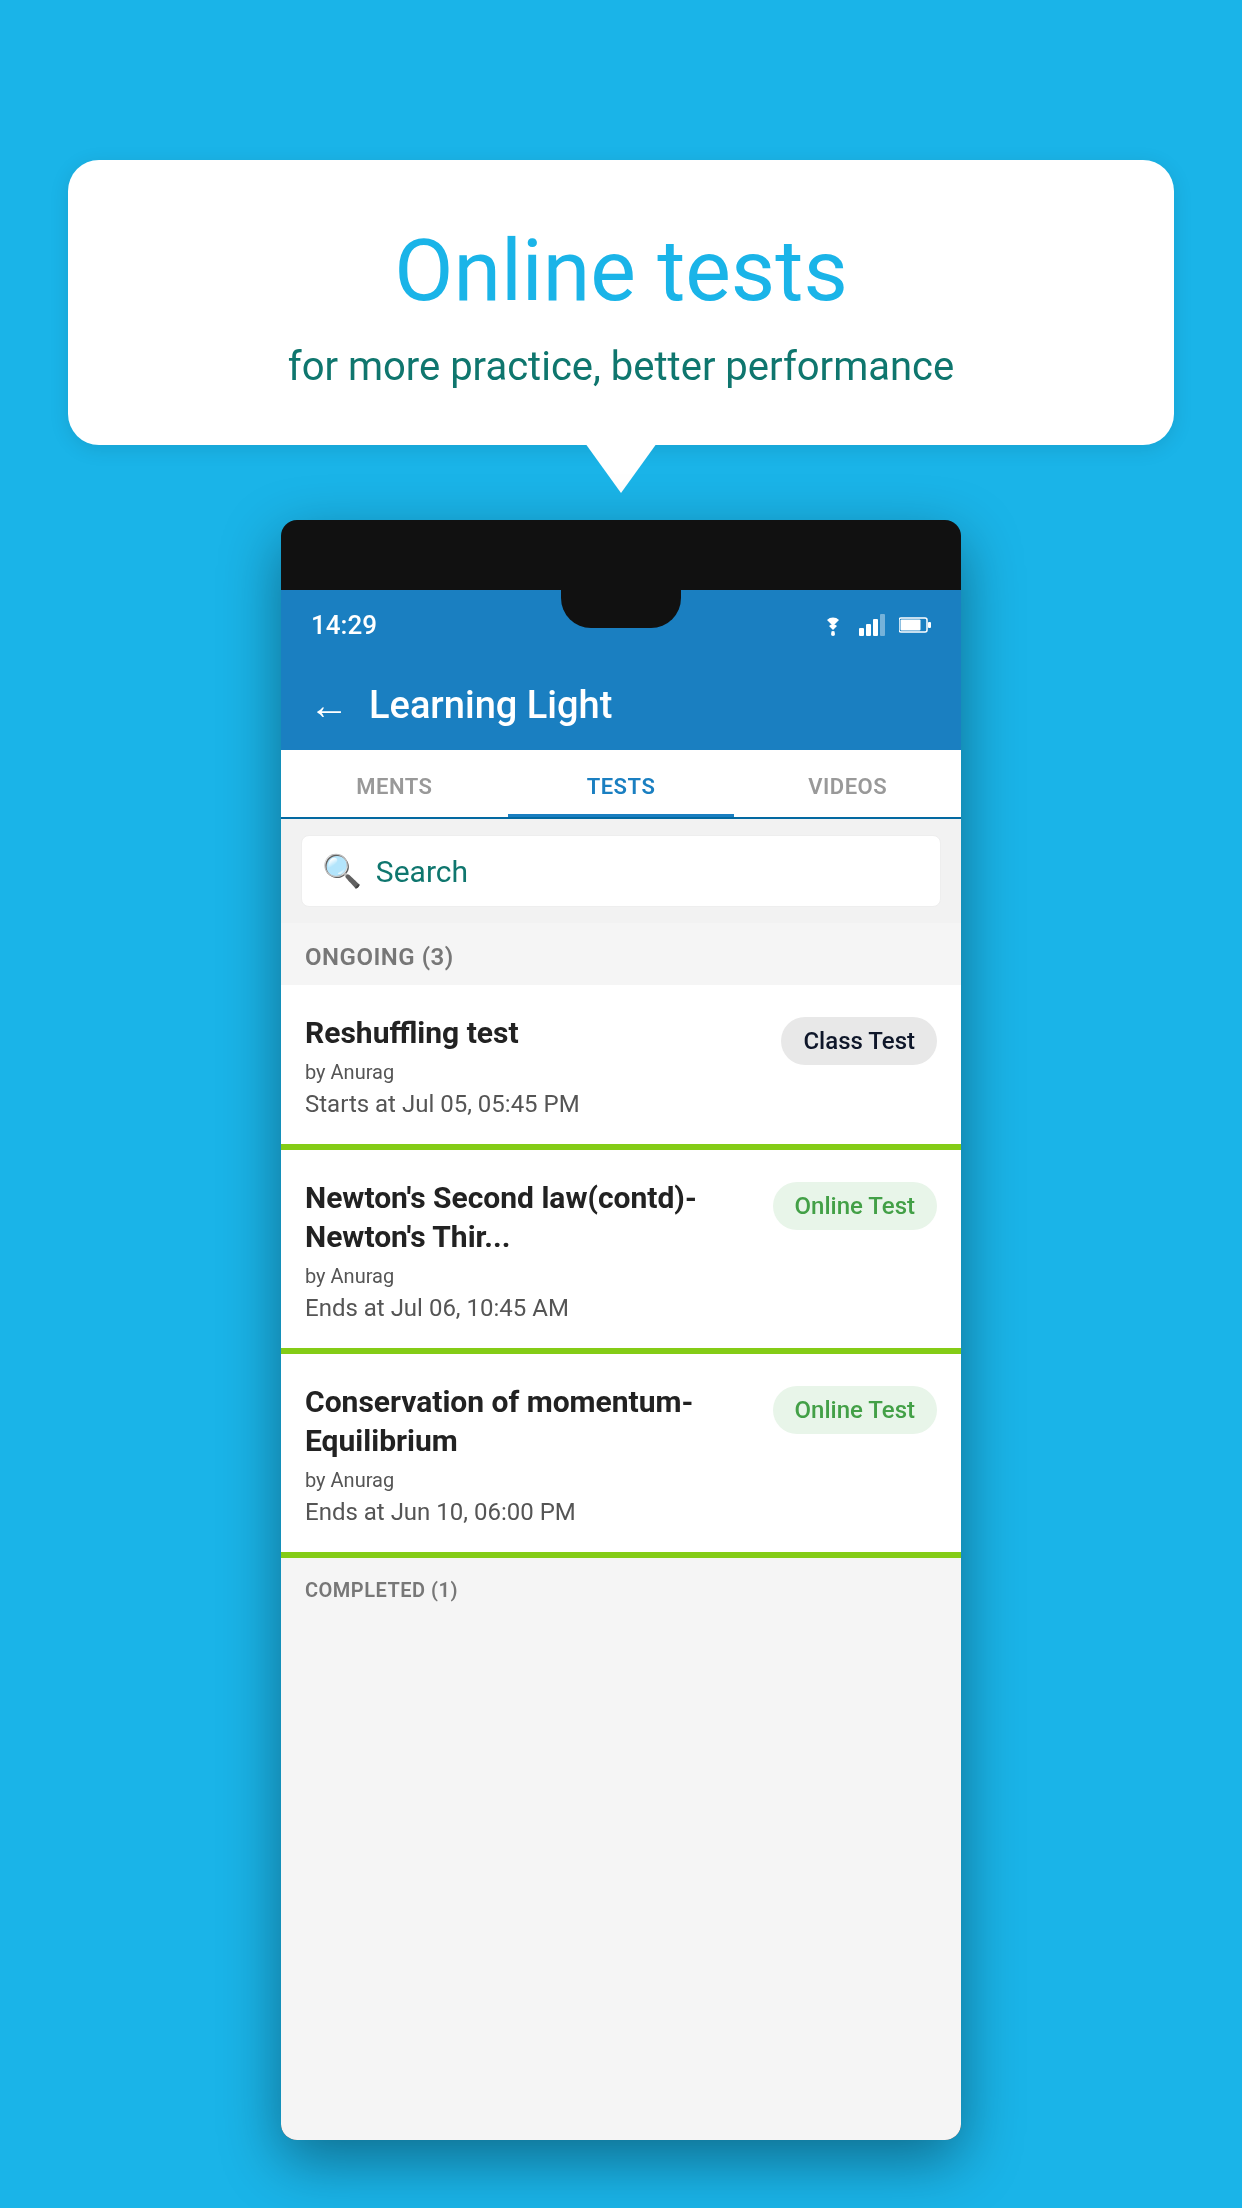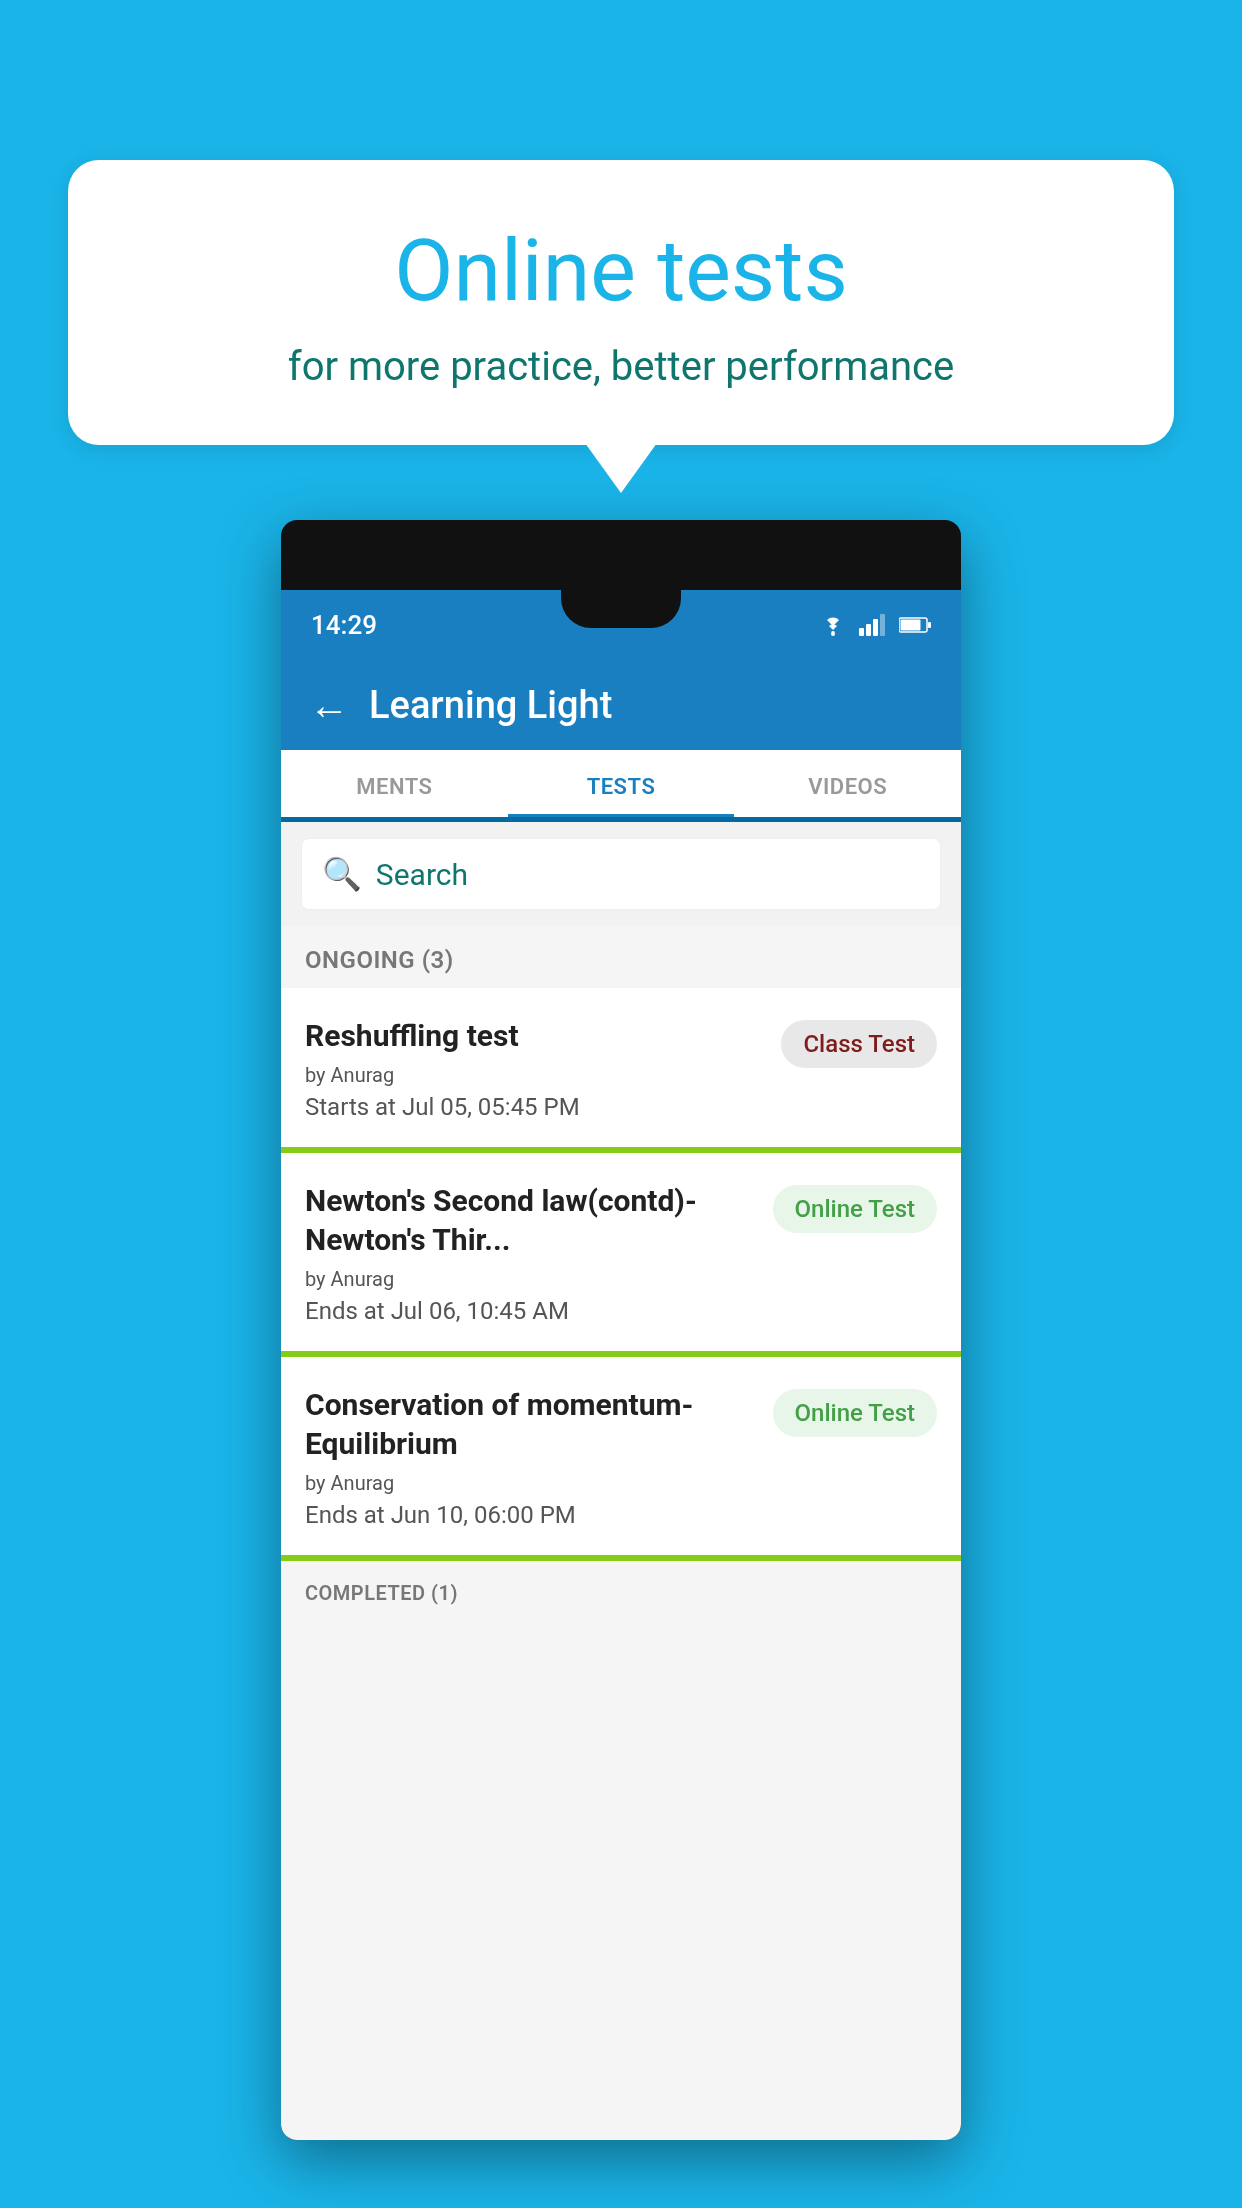--- a/index.html
+++ b/index.html
@@ -118,21 +118,21 @@
     .app-bar-title {
       color: white;
       font-size: 38px;
       font-weight: 500;
     }
 
     
     .tabs-bar {
       background: white;
       display: flex;
-      border-bottom: 5px solid #0369a1;
+      border-bottom: 2px solid #0369a1;
       overflow: hidden;
     }
 
     .tab-item {
       flex: 1;
       text-align: center;
       padding: 24px 8px 18px;
       font-size: 22px;
       font-weight: 600;
       color: #999;
@@ -227,21 +227,21 @@
       padding: 10px 22px;
       font-size: 24px;
       font-weight: 500;
       white-space: nowrap;
       flex-shrink: 0;
       margin-top: 4px;
     }
 
     .badge-class {
       background: #e8e8e8;
-      color: #7f1d1d;
+      color: #0f172a;
     }
 
     .badge-online {
       background: #e8f5e9;
       color: #43a047;
     }
 
     
     .phone-screen {
       position: absolute;

